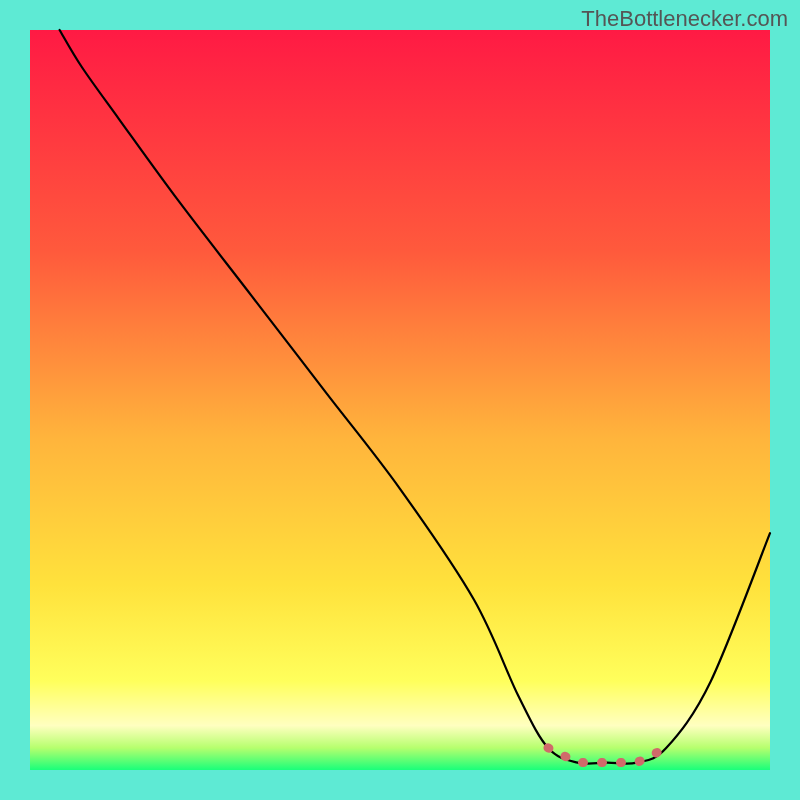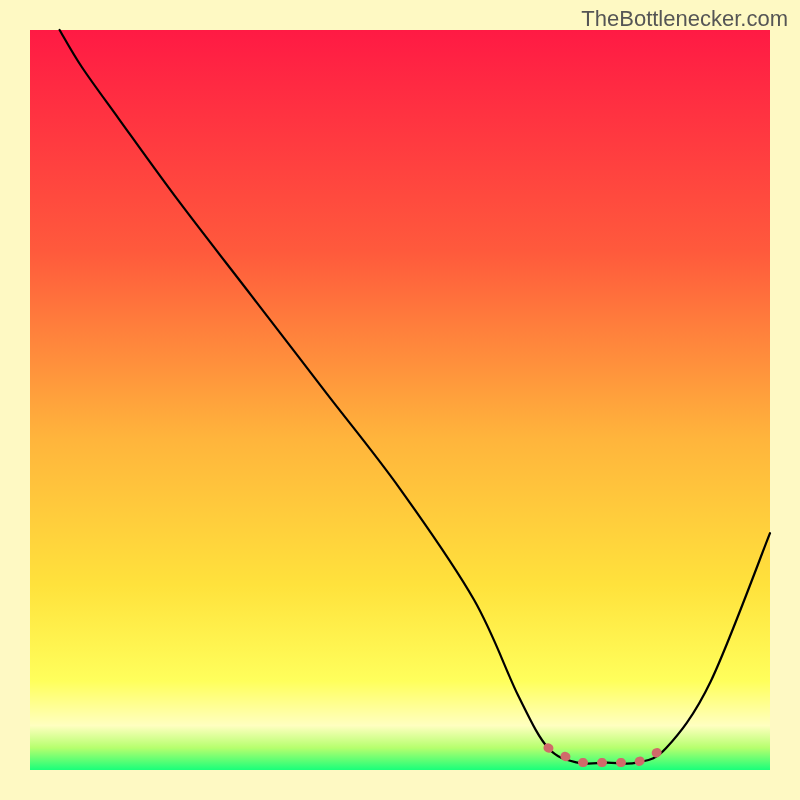--- a/index.html
+++ b/index.html
@@ -8,21 +8,21 @@
     width: 800px;
     height: 800px;
     background: #000;
     font-family: Arial, sans-serif;
     overflow: hidden;
   }
   .container {
     position: relative;
     width: 800px;
     height: 800px;
-    background: #fef9c3;
+    background: #5eead4;
     text-align: center;
   }
   .watermark {
     position: absolute;
     top: 6px;
     right: 12px;
     color: #555;
     font-size: 22px;
     font-weight: 500;
     z-index: 10;

